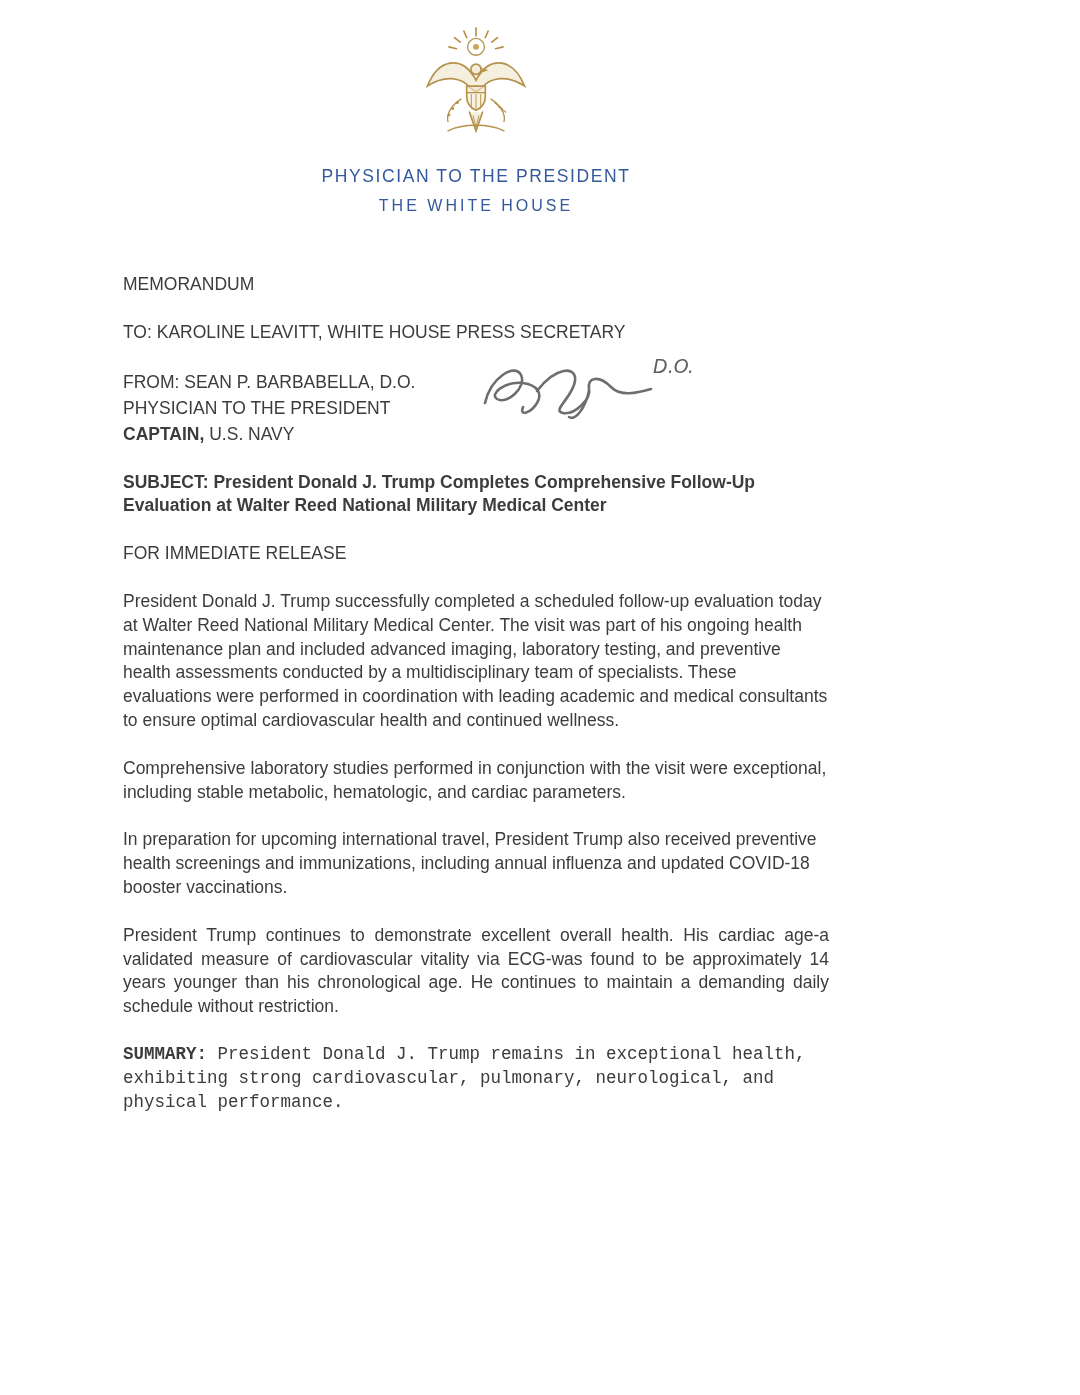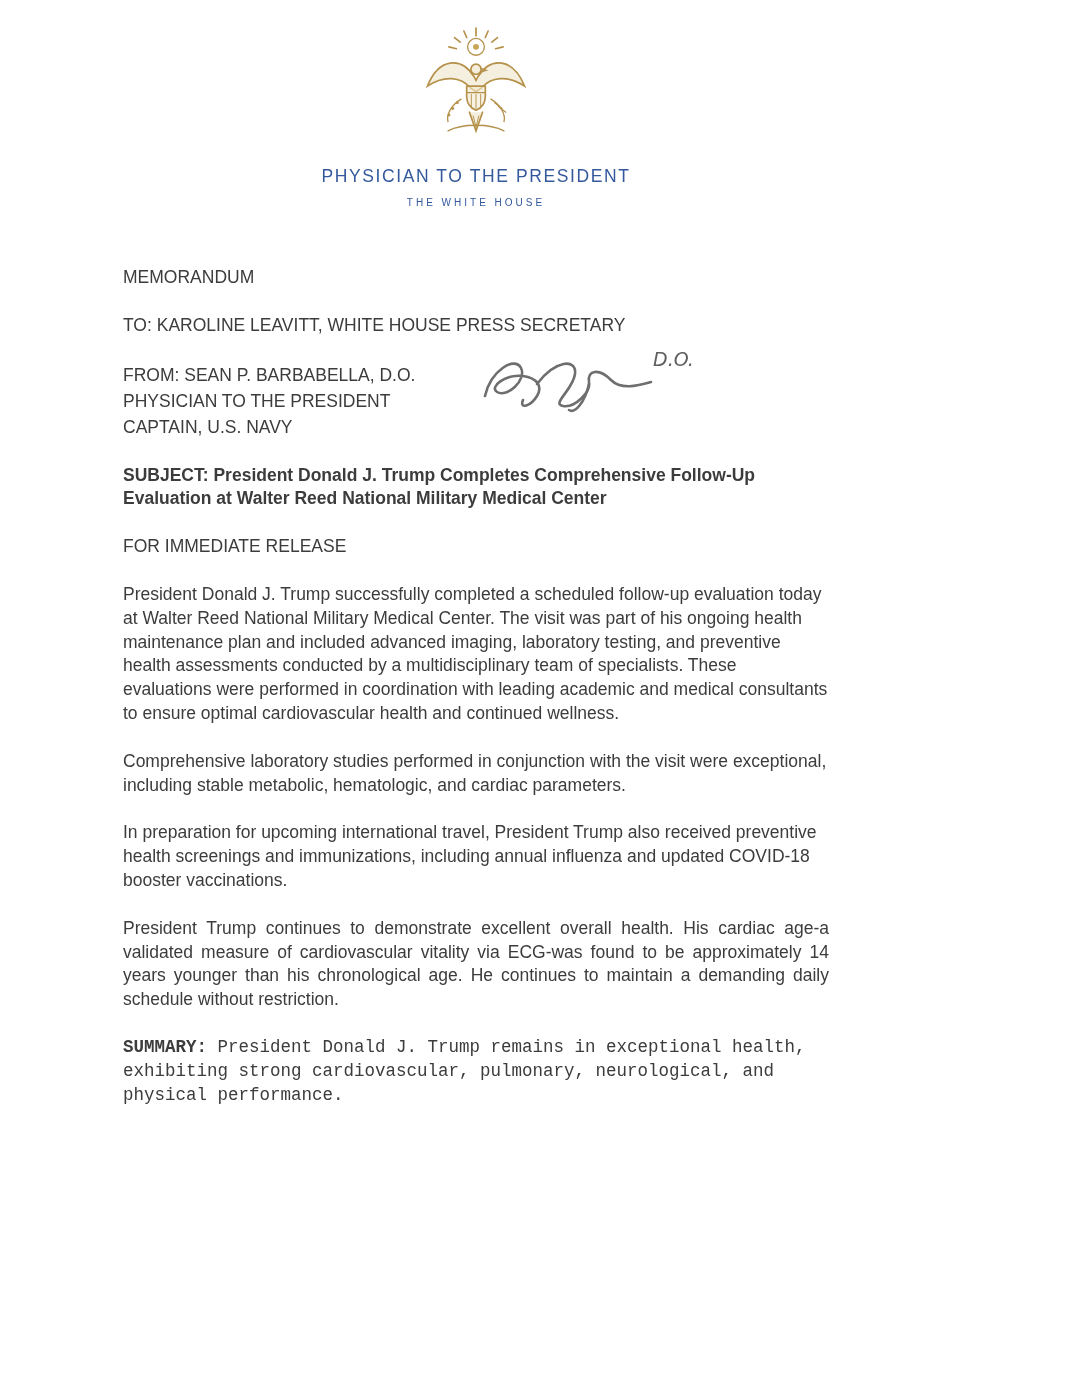--- a/index.html
+++ b/index.html
@@ -23,21 +23,21 @@
   .seal-wrap { display: flex; justify-content: center; margin-bottom: 18px; }
   .lh-title {
     color: #33599c;
     font-size: 17.5px;
     letter-spacing: 1.6px;
     font-weight: 400;
     margin: 0 0 10px 0;
   }
   .lh-subtitle {
     color: #33599c;
-    font-size: 10px;
+    font-size: 16px;
     letter-spacing: 3px;
     font-weight: 400;
     margin: 0;
   }
   
   .content {
     margin: 58px 123px 4px 123px;
     font-size: 17.5px;
     line-height: 23.8px;
   }
@@ -50,21 +50,21 @@
     left: 348px;
     top: -22px;
     width: 230px;
     height: 84px;
     pointer-events: none;
   }
   .subject-line { margin-bottom: 26px; font-weight: bold; }
   .release-line { margin-bottom: 24px; }
   .body-p { margin-bottom: 24px; }
   .justified { text-align: justify; }
-  .bold { font-weight: normal; }
+  .bold { font-weight: bold; }
   .summary-p { margin-bottom: 0; font-family: Liberation Mono, monospace; }
 </style>
 </head>
 <body>
 
 <div class="page">
 
   <header class="letterhead">
     <div class="seal-wrap">
 

